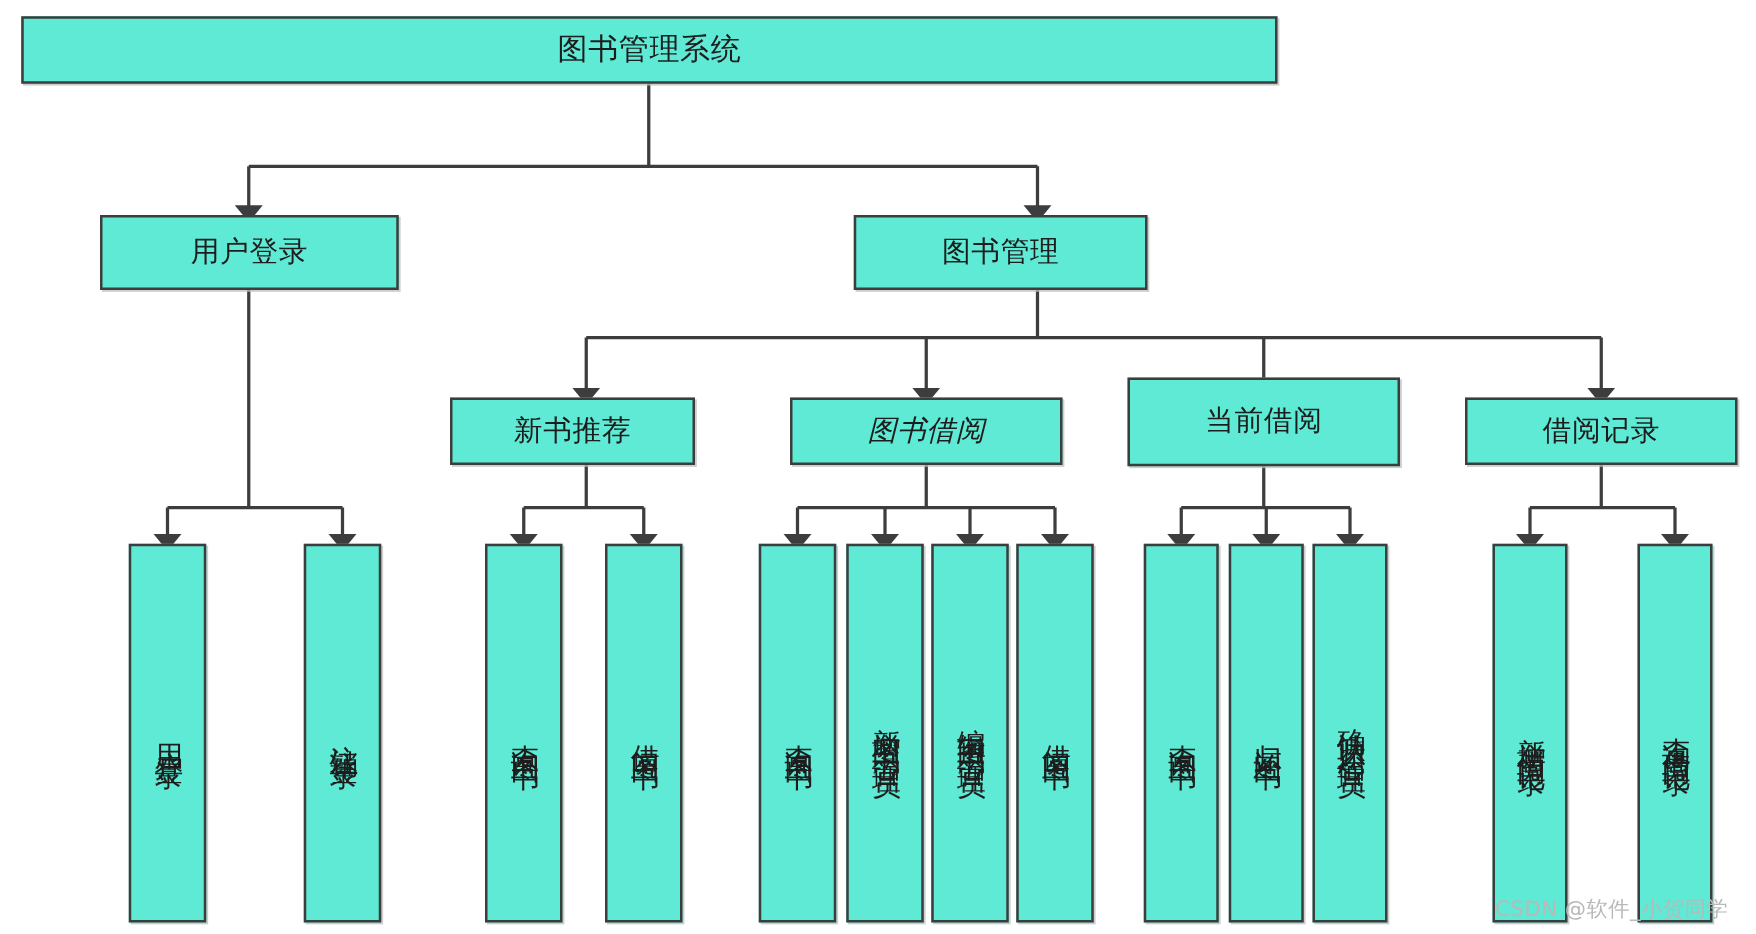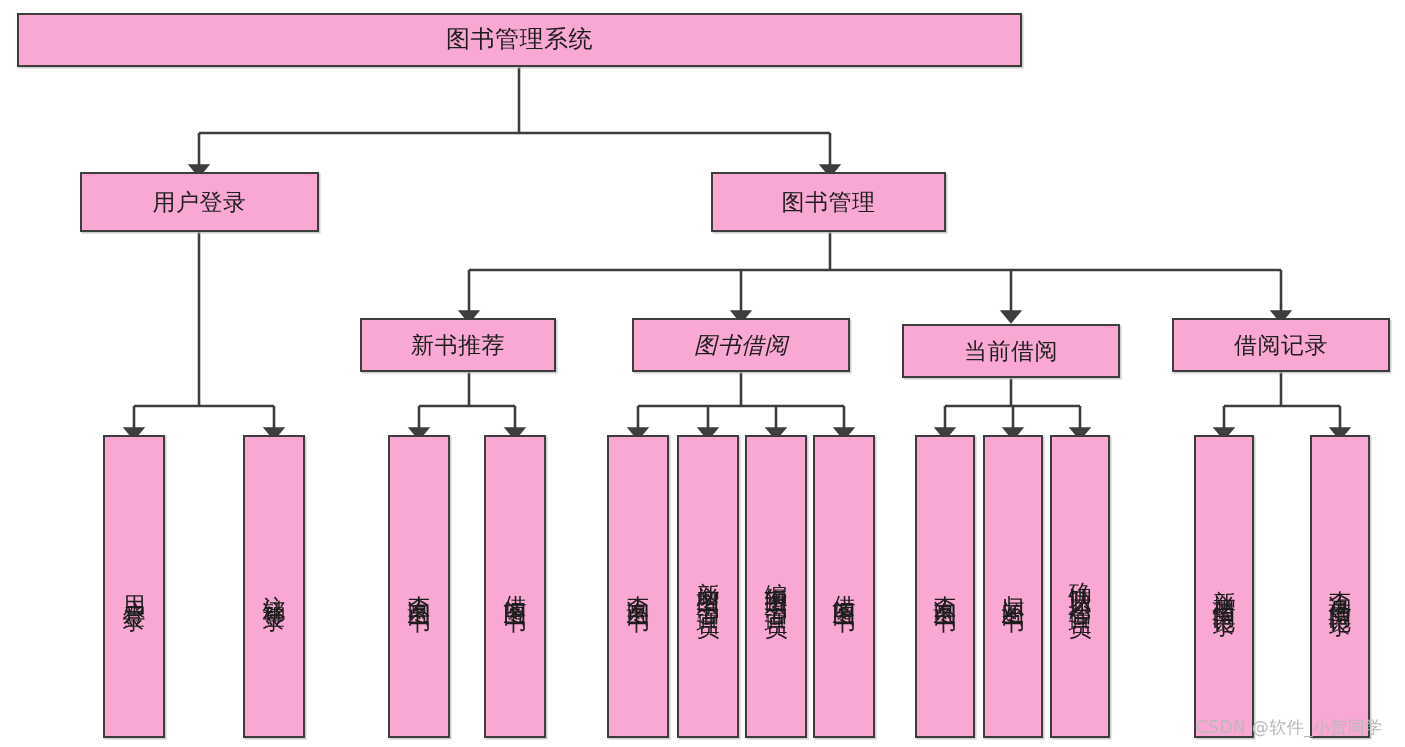--- a/index.html
+++ b/index.html
@@ -22,21 +22,21 @@
   svg#connector-layer {
     position: absolute;
     left: 0;
     top: 0;
     width: 1405px;
     height: 747px;
   }
   .node-box {
     position: absolute;
     box-sizing: border-box;
-    background: #f9a8d4;
+    background: #5eead4;
     border: 2.5px solid #3d3d3d;
     box-shadow: 1.5px 1.5px 0 rgba(190,190,190,0.75);
     display: flex;
     align-items: center;
     justify-content: center;
     overflow: hidden;
   }
   .node-label {
     color: #1d1d1d;
     font-family: "DejaVu Sans", "Liberation Sans", sans-serif;
@@ -120,30 +120,30 @@
       </g>
   </svg>
 
   <div id="node-layer">
       <div class="node-box horiz root" style="left: 17px; top: 13px; width: 1005px; height: 54px;">
         <div class="node-label">图书管理系统</div>
       </div>
       <div class="node-box horiz" style="left: 80px; top: 172px; width: 239px; height: 60px;">
         <div class="node-label">用户登录</div>
       </div>
-      <div class="node-box horiz" style="left: 711px; top: 172px; width: 235px; height: 60px; align-items: center;">
+      <div class="node-box horiz" style="left: 683px; top: 172px; width: 235px; height: 60px; align-items: center;">
         <div class="node-label">图书管理</div>
       </div>
       <div class="node-box horiz" style="left: 360px; top: 318px; width: 196px; height: 54px;">
         <div class="node-label">新书推荐</div>
       </div>
       <div class="node-box horiz" style="left: 632px; top: 318px; width: 218px; height: 54px; font-style: italic;">
         <div class="node-label">图书借阅</div>
       </div>
-      <div class="node-box horiz" style="left: 902px; top: 324px; width: 218px; height: 54px;">
+      <div class="node-box horiz" style="left: 902px; top: 302px; width: 218px; height: 71px;">
         <div class="node-label">当前借阅</div>
       </div>
       <div class="node-box horiz" style="left: 1172px; top: 318px; width: 218px; height: 54px;">
         <div class="node-label">借阅记录</div>
       </div>
       <div class="node-box vert" style="left: 103px; top: 435px; width: 62px; height: 303px;">
         <div class="node-label">用户登录</div>
       </div>
       <div class="node-box vert" style="left: 243px; top: 435px; width: 62px; height: 303px;">
         <div class="node-label">注销登录</div>

